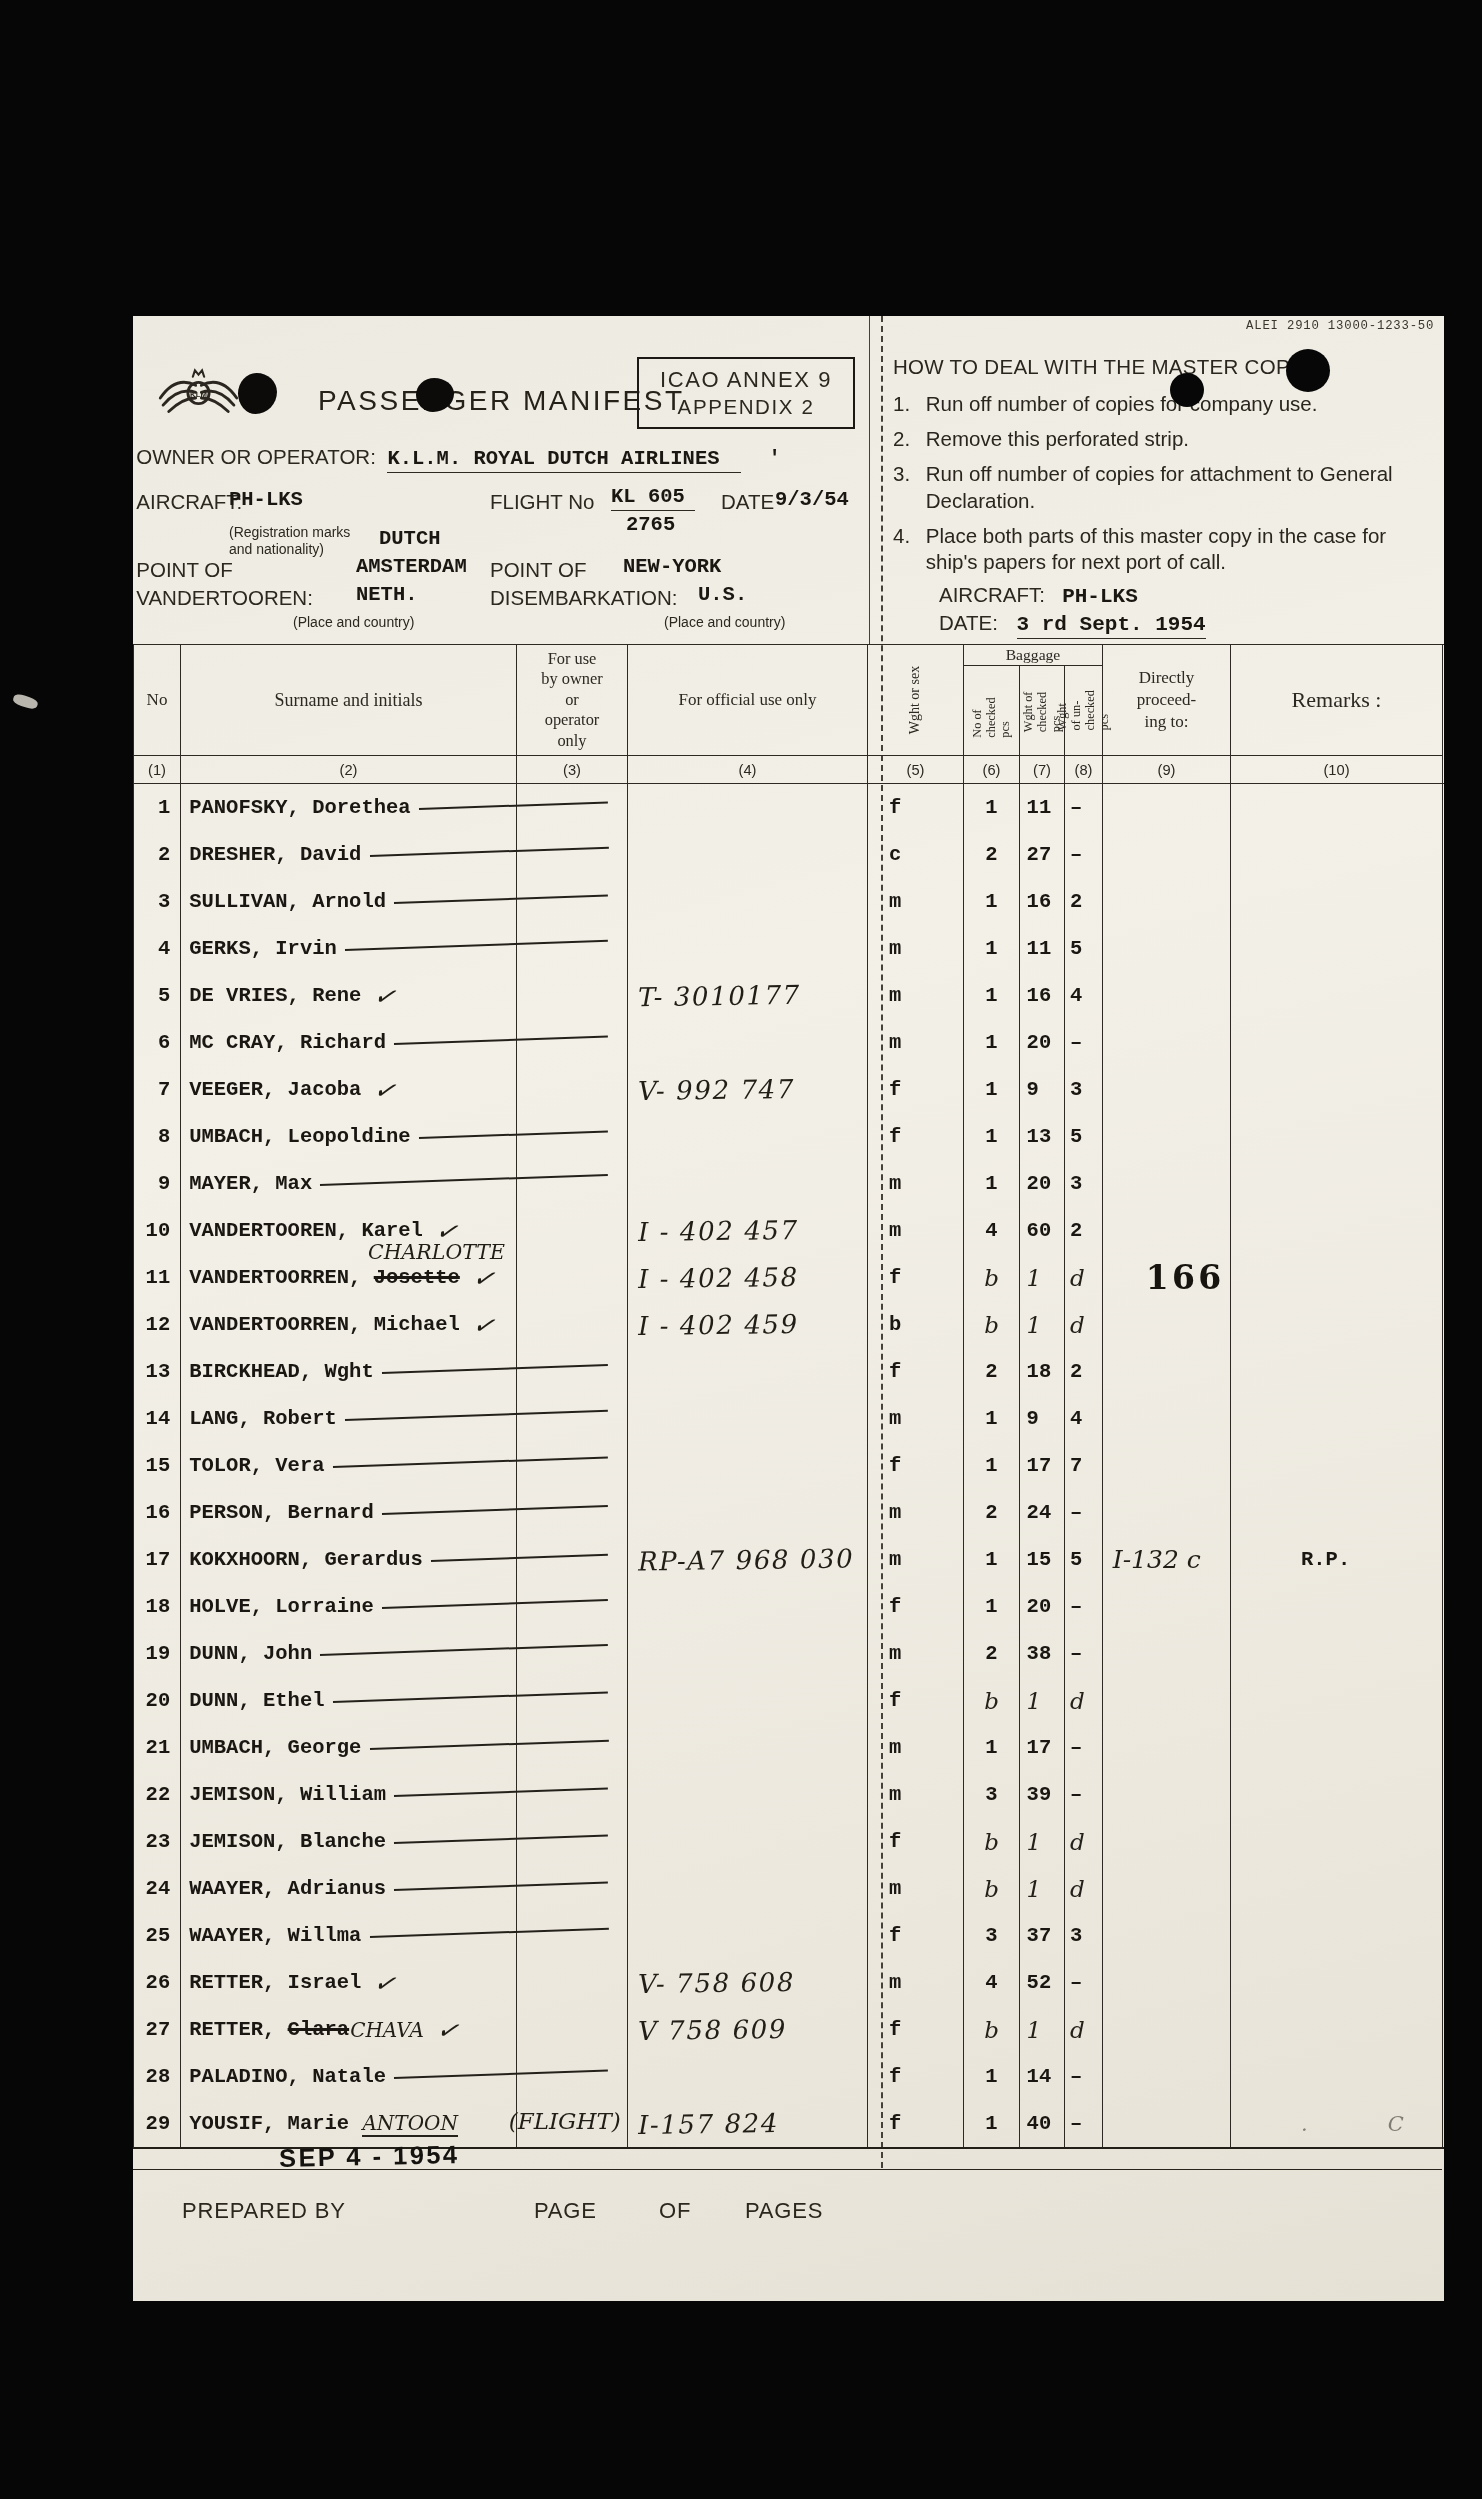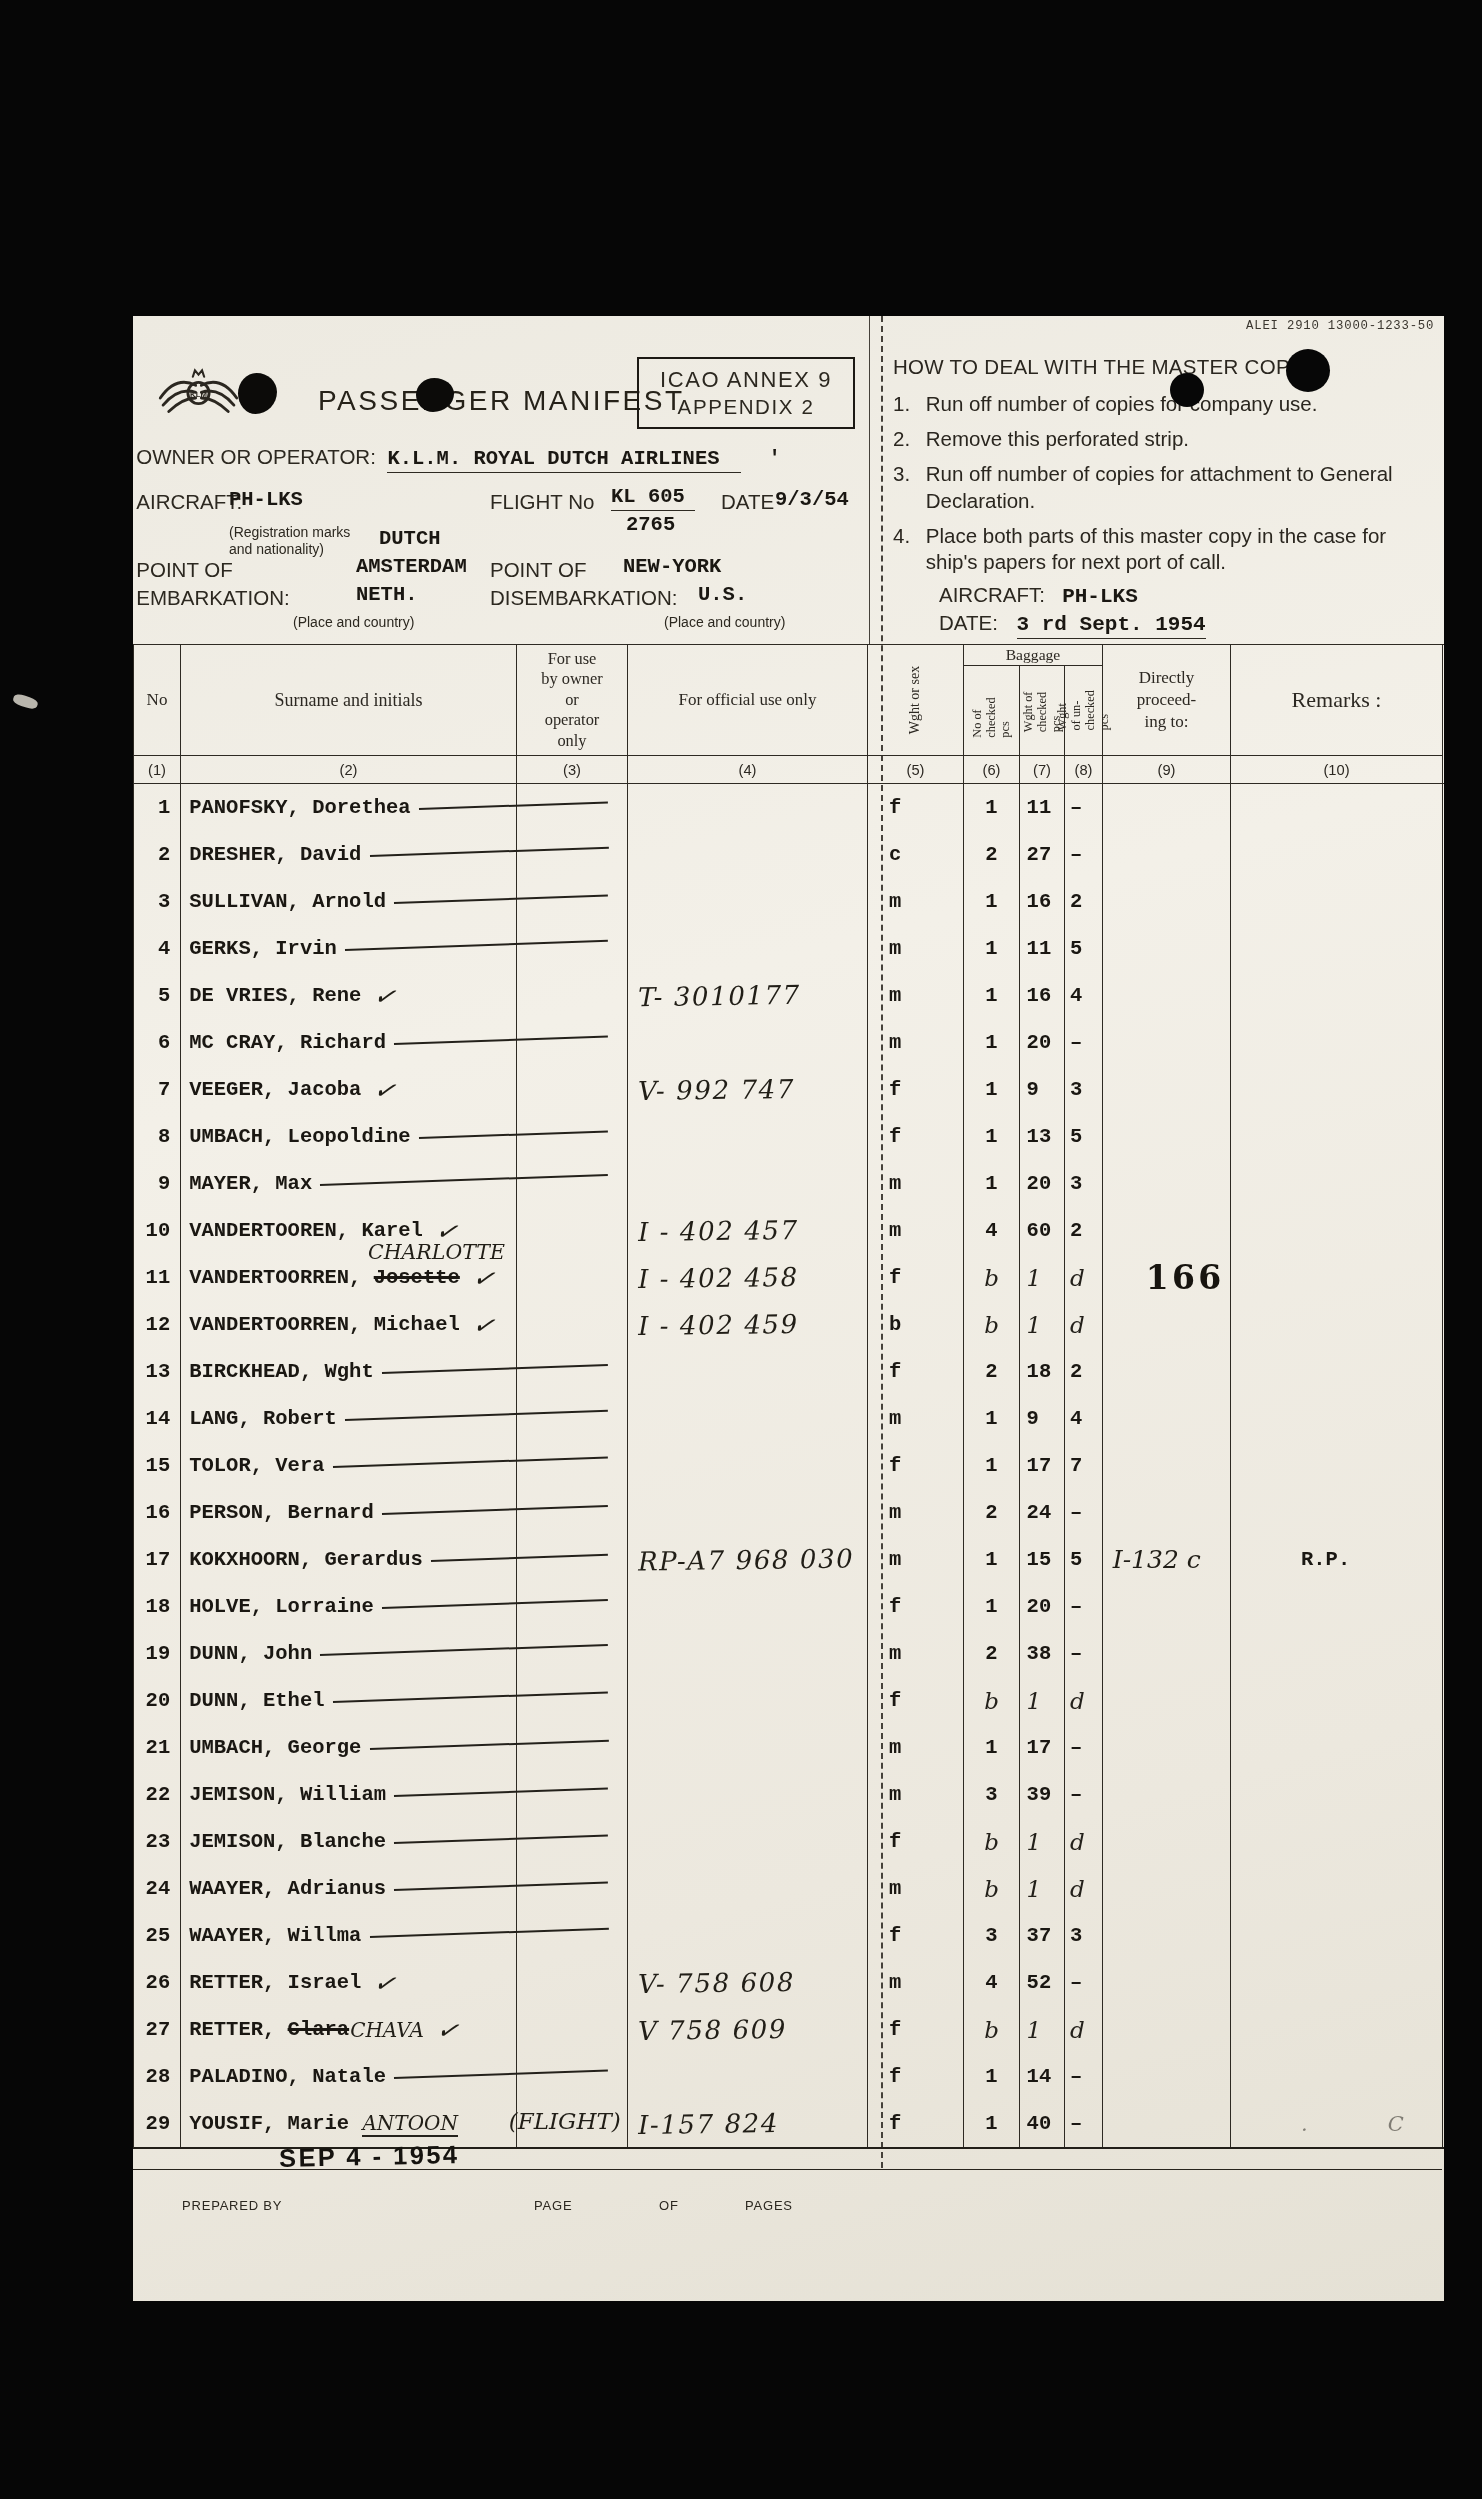--- a/index.html
+++ b/index.html
@@ -92,21 +92,21 @@
 .after{margin-left:1px;font-size:20px;white-space:nowrap}
 .after.underl{border-bottom:2.5px solid #25221c}
 .struck{text-decoration:line-through;text-decoration-thickness:2.5px}
 .ownertext{font-size:23px;position:absolute;left:-8.2px;top:8.2px;white-space:nowrap;z-index:4}
 .docnum{font-size:26px;letter-spacing:1.6px;white-space:nowrap;transform:rotate(-.8deg)}
 .stampnum{font-family:"DejaVu Serif",serif;font-weight:700;font-style:normal;font-size:33px;letter-spacing:3.3px;color:#17140f;margin-left:33px}
 .desthand{font-size:25px}
 .faint{opacity:.5;font-family:"DejaVu Serif",serif;font-style:italic;font-size:21px;white-space:pre}
 
 .bottom-line{position:absolute;left:0;top:1853px;width:1309px;border-top:1.6px solid #27241d}
-.ft{position:absolute;top:1882px;font-size:13px;letter-spacing:0.8px;color:#2b271f}
+.ft{position:absolute;top:1882px;font-size:22px;letter-spacing:0.8px;color:#2b271f}
 .ft-prepared{left:49px}.ft-page{left:401px}.ft-of{left:526px}.ft-pages{left:612px}
 .date-stamp{position:absolute;left:146px;top:1826px;font-size:25.4px;font-weight:700;letter-spacing:2.5px;color:#15130f;transform:rotate(-1.2deg);z-index:6}
 .slit{position:absolute;left:13px;top:696px;width:24.6px;height:10.6px;background:#b9b6ad;transform:rotate(18deg);border-radius:40%}
 </style>
 </head>
 <body>
 
 <div class="paper">
 
   <div class="microprint">ALEI 2910 13000-1233-50</div>
@@ -180,21 +180,21 @@
   <span class="abs typed" style="left:642px;top:172px">9/3/54</span>
 
   <div class="reg-note printed pre">(Registration marks
 and nationality)</div>
   <span class="abs typed" style="left:246px;top:211px">DUTCH</span>
 
   <span class="abs printed" style="left:3.3px;top:242px">POINT OF</span>
   <span class="abs typed" style="left:223px;top:239px">AMSTERDAM</span>
   <span class="abs printed" style="left:357px;top:242px">POINT OF</span>
   <span class="abs typed" style="left:490px;top:239px">NEW-YORK</span>
-  <span class="abs printed" style="left:3.3px;top:270px">EMBARKATION:</span>
+  <span class="abs printed" style="left:3.3px;top:270px">VANDERTOOREN:</span>
   <span class="abs typed" style="left:223px;top:267px">NETH.</span>
   <span class="abs printed" style="left:357px;top:270px">DISEMBARKATION:</span>
   <span class="abs typed" style="left:565px;top:267px">U.S.</span>
   <span class="place-note printed" style="left:160px">(Place and country)</span>
   <span class="place-note printed" style="left:531px">(Place and country)</span>
 
   <div class="perf-solid"></div>
   <div class="perf-dash"></div>
 
   <div class="manifest">

